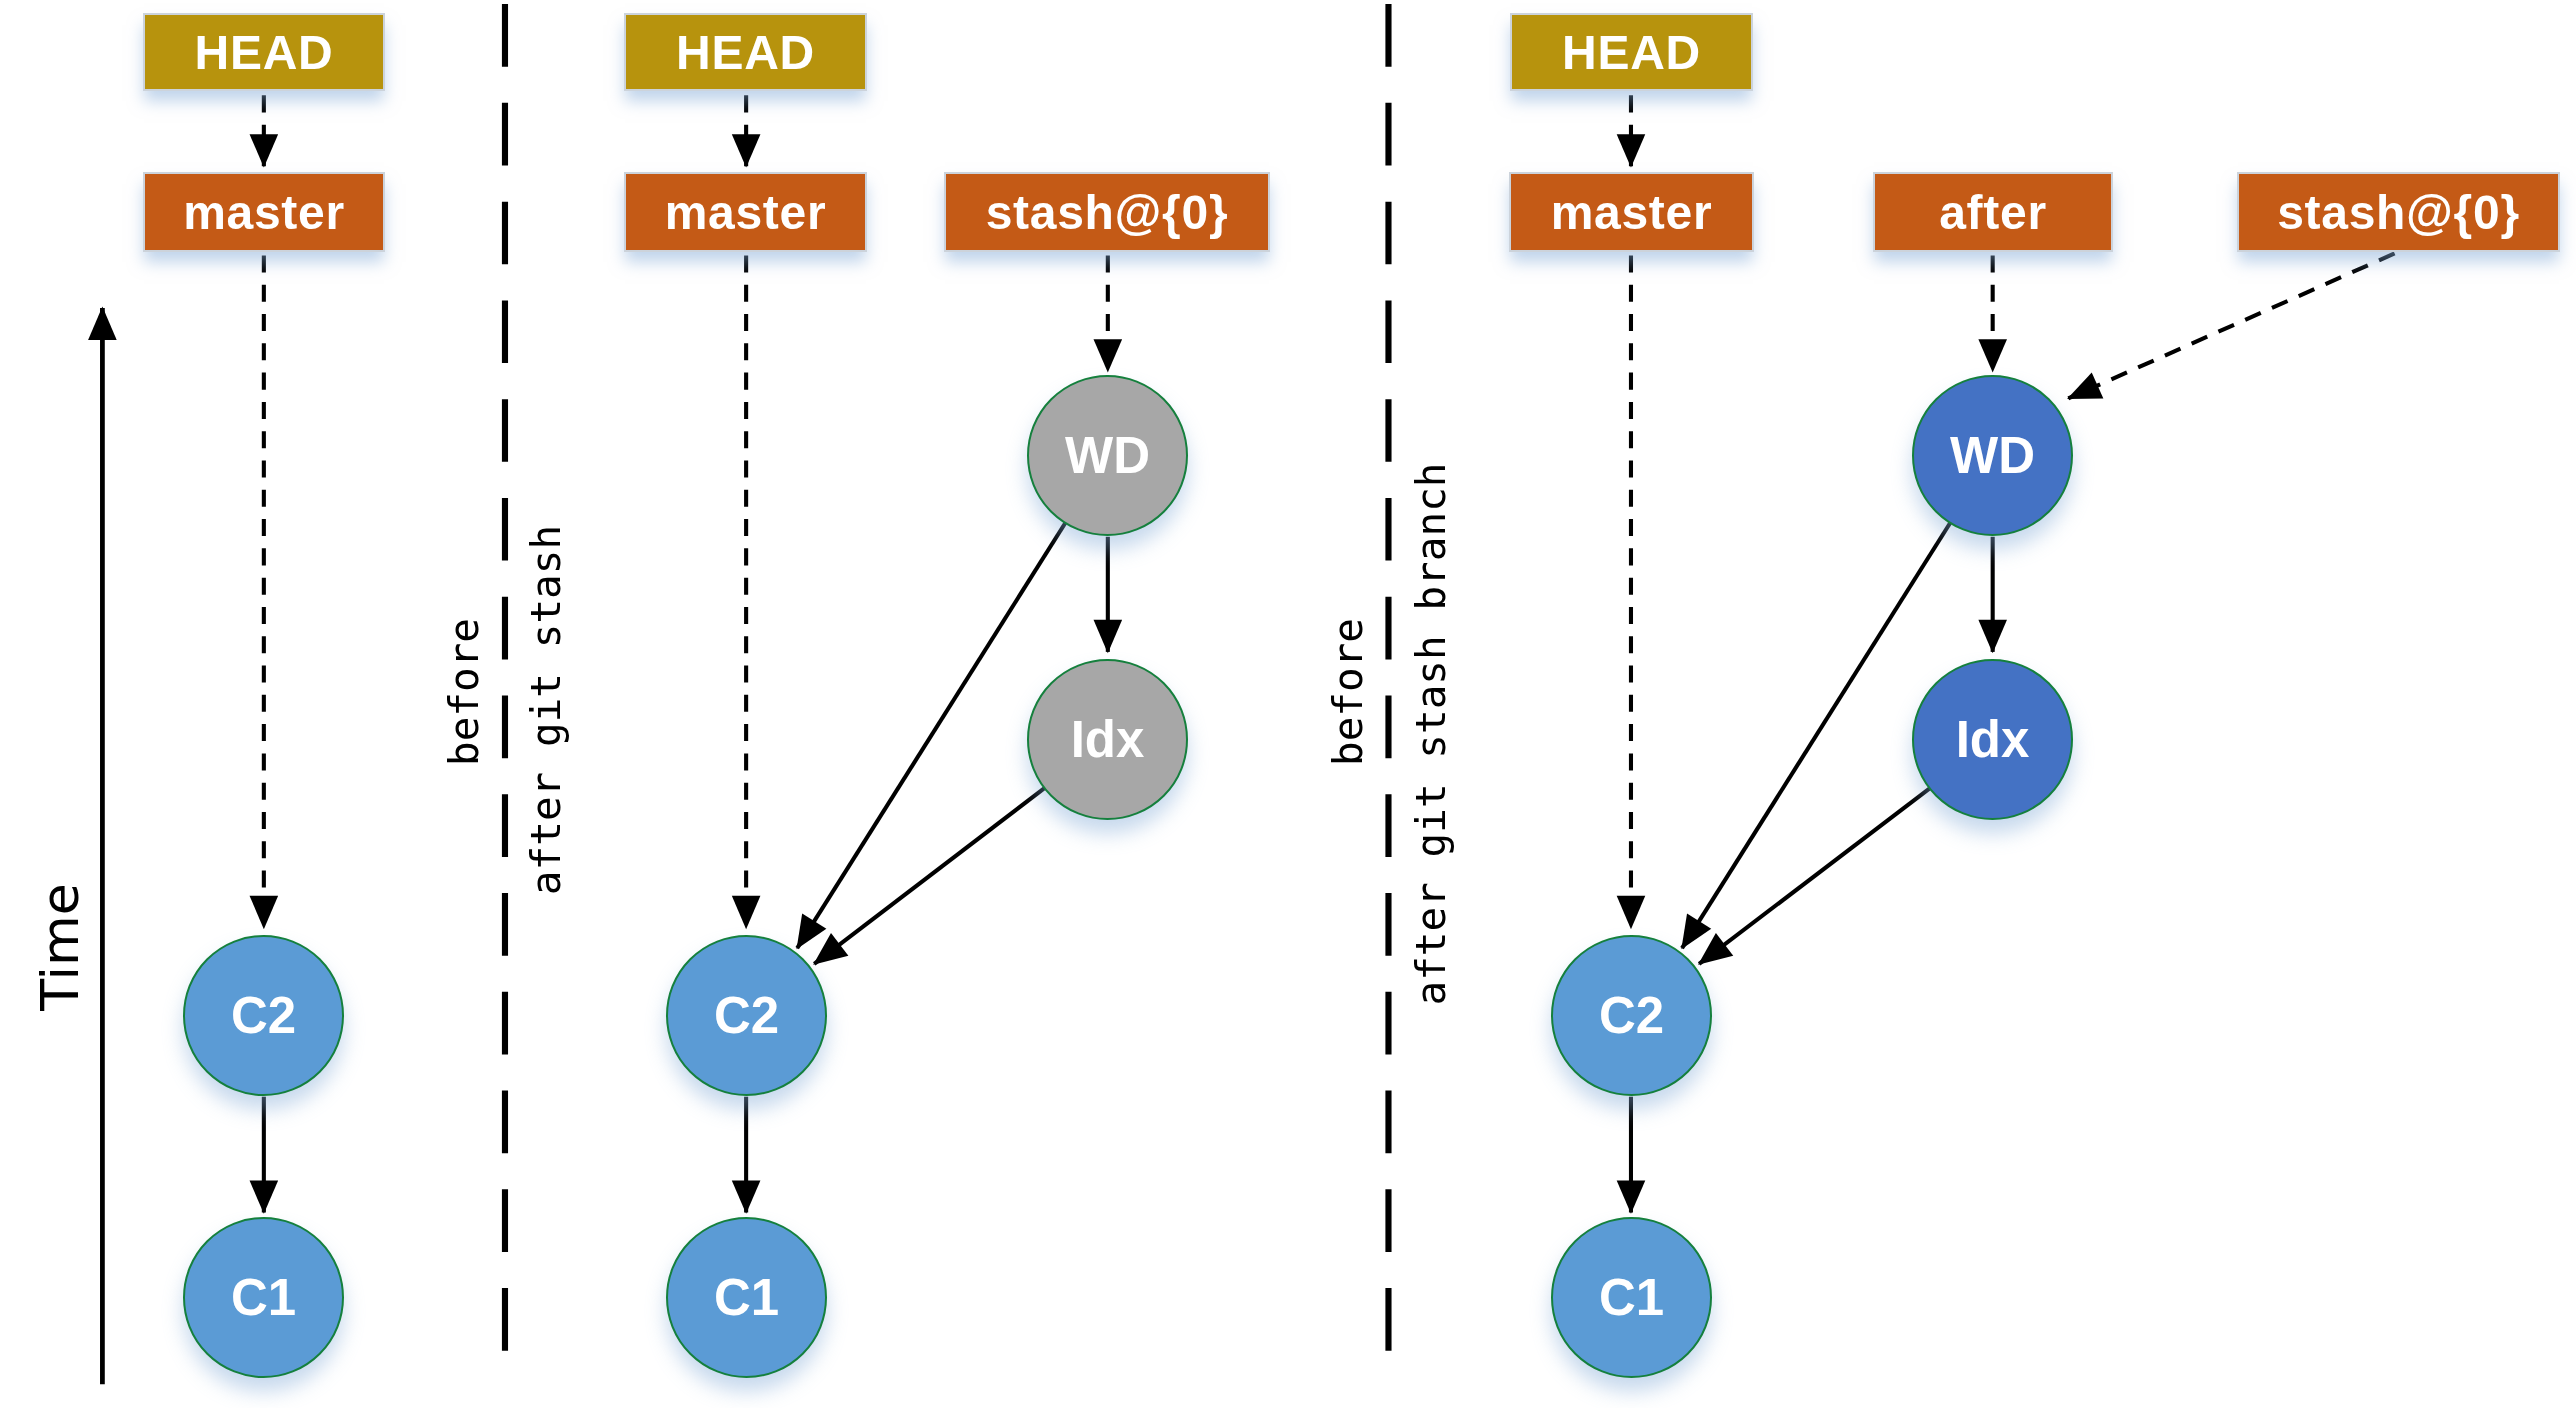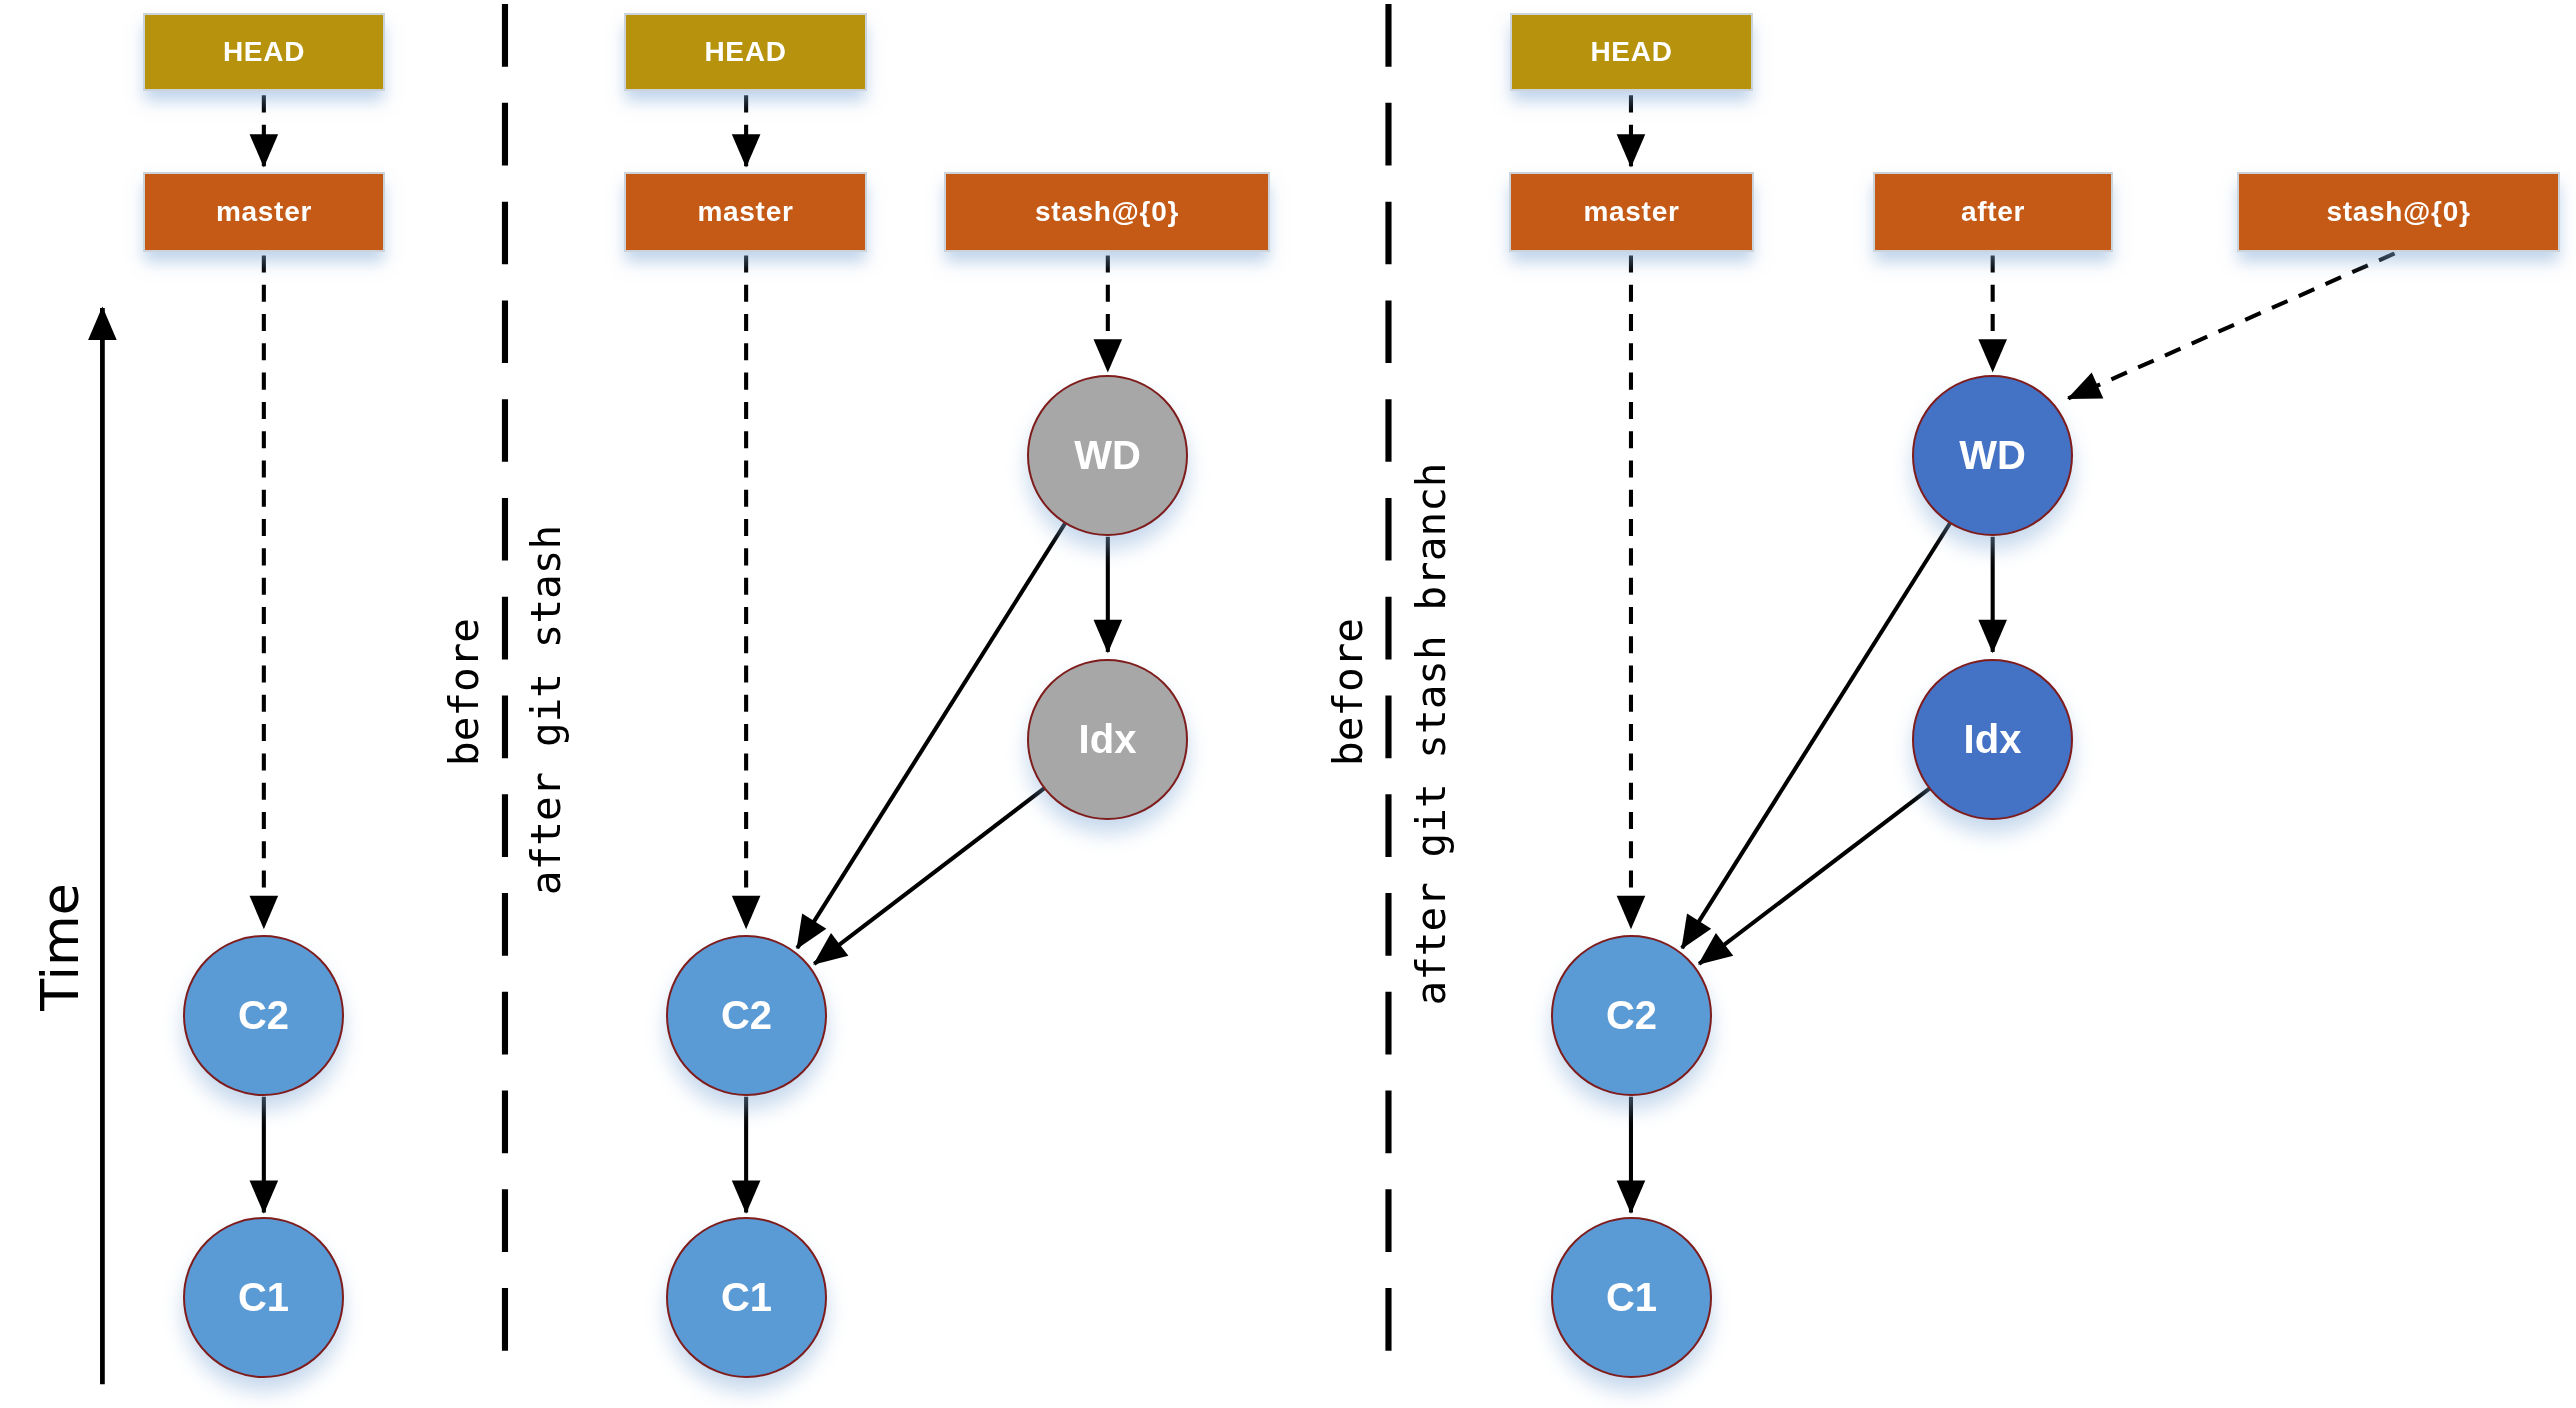--- a/index.html
+++ b/index.html
@@ -4,27 +4,27 @@
 <style>
   html,body{margin:0;padding:0;background:#ffffff;}
   .canvas{position:relative;width:2576px;height:1408px;background:#ffffff;overflow:hidden;
           font-family:"Liberation Sans",sans-serif;}
   .layer{position:absolute;left:0;top:0;width:2576px;height:1408px;}
   svg .edge{stroke:var(--c-line,#000);stroke-width:6;fill:none;}
   svg .dash{stroke-dasharray:25 18;}
   svg .divider{stroke:var(--c-line,#000);stroke-width:9;stroke-dasharray:92 53;fill:none;}
   svg .axis{stroke:var(--c-line,#000);stroke-width:7;fill:none;}
   .box{position:absolute;box-sizing:border-box;display:flex;align-items:center;justify-content:center;
-       color:#fff;font-weight:700;font-size:28px;letter-spacing:0.7px;
+       color:#fff;font-weight:700;font-size:48px;letter-spacing:0.7px;
        border:2px solid #ccd3db;box-shadow:0 11px 15px -1.4px rgba(130,170,215,.5);}
   .box.head{background:var(--c-head,#B7930D);}
   .box.branch{background:var(--c-branch,#C45A16);}
   .node{position:absolute;box-sizing:border-box;width:161px;height:161px;border-radius:50%;
-        display:flex;align-items:center;justify-content:center;color:#fff;font-weight:700;font-size:40px;
-        border:2px solid #7f1d1d;box-shadow:0 13.6px 20.4px rgba(130,170,215,.45);}
+        display:flex;align-items:center;justify-content:center;color:#fff;font-weight:700;font-size:51px;
+        border:2px solid #15803d;box-shadow:0 13.6px 20.4px rgba(130,170,215,.45);}
   .node.commit{background:var(--c-commit,#5B9BD5);}
   .node.gray{background:var(--c-stash_gray,#A7A7A7);}
   .node.blue{background:var(--c-stash_blue,#4472C4);}
   .rot{position:absolute;transform:translate(-50%,-50%) rotate(-90deg);transform-origin:center;
        white-space:nowrap;color:#000;font-family:"DejaVu Sans Mono",monospace;font-size:41px;}
   .rot.time{font-family:"DejaVu Sans",sans-serif;font-size:52px;}
 </style>
 </head>
 <body>
 

